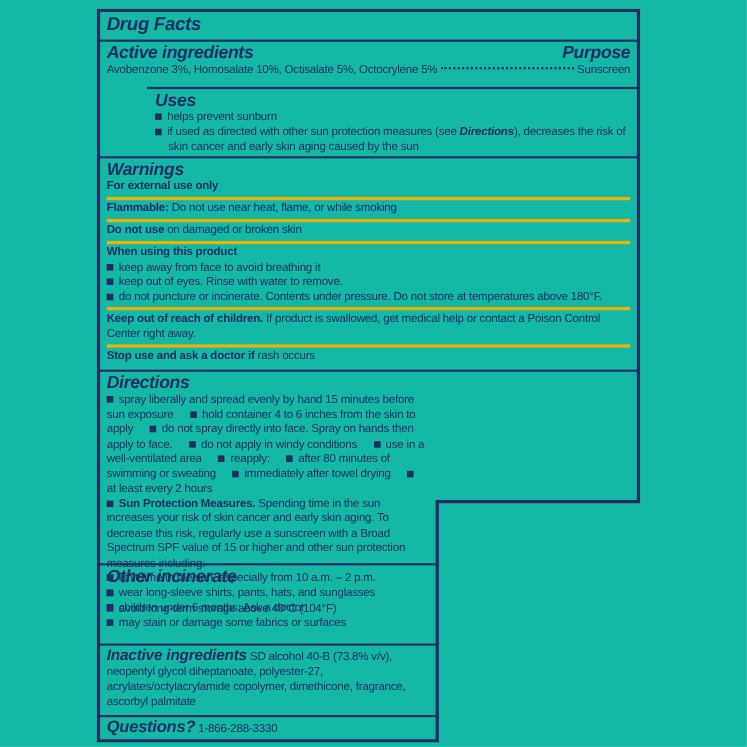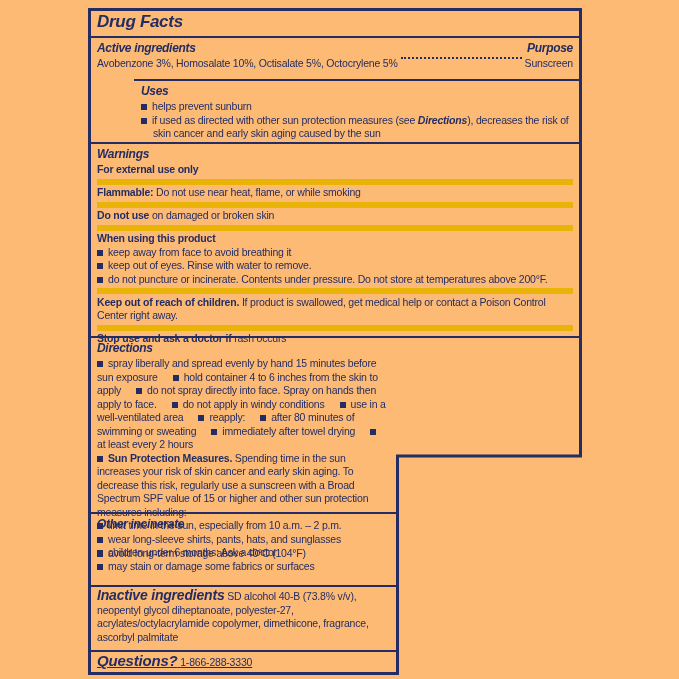--- a/index.html
+++ b/index.html
@@ -1,46 +1,46 @@
 <!DOCTYPE html>
 <html><head>
 <meta charset="utf-8">
 <style>
   html,body{margin:0;padding:0;background:#fff;}
   .canvas{
-    position:relative;width:679px;height:679px;background:#fdba74;overflow:hidden;
+    position:relative;width:679px;height:679px;background:#14b8a6;overflow:hidden;
     font-family:"Liberation Sans",sans-serif;color:#232d64;
   }
   .label{position:absolute;left:88px;top:8px;width:494px;height:667px;}
   .outline{position:absolute;left:0;top:0;pointer-events:none;}
   .sections{position:absolute;left:2px;top:2px;width:490px;}
   .sec{box-sizing:border-box;padding:2px 7px 0 7px;font-size:10.5px;line-height:13.5px;letter-spacing:-0.2px;}
   .sec.rule{border-top:2px solid #232d64;}
   .narrow{width:306px;}
-  h2{margin:0;font-size:12px;line-height:17px;font-style:italic;font-weight:bold;letter-spacing:-0.3px;}
+  h2{margin:0;font-size:16px;line-height:17px;font-style:italic;font-weight:bold;letter-spacing:-0.3px;}
   .dftitle h2{font-size:17px;line-height:20px;}
   .bold{font-weight:bold;}
   .bi{font-weight:bold;font-style:italic;}
-  .hairline{border-top:6px solid #eab308;margin-top:2px;padding-top:1.5px;}
+  .hairline{border-top:3px solid #eab308;margin-top:2px;padding-top:1.5px;}
   .sq{display:inline-block;width:6px;height:6px;background:#232d64;margin-right:5px;}
   .bullet{padding-left:12px;text-indent:-12px;}
   .headrow{display:flex;justify-content:space-between;align-items:baseline;}
-  .leaderrow{display:flex;align-items:flex-start;}
+  .leaderrow{display:flex;align-items:center;}
   .dots{flex:1;border-bottom:2px dotted #232d64;margin:0 3px 3px 3px;min-width:10px;}
   .di{margin-right:15px;}
   .notch{float:right;width:184px;height:55px;margin-top:117px;}
   
   .s-title{height:26px;}
   .s-active{height:43px;}
   .s-uses{height:63px;margin-left:44px;}
   .s-warnings{height:194px;}
   .s-directions{height:176px;}
   .s-other{height:73px;}
   .s-inactive{height:65px;}
-  .s-questions{height:19px;text-decoration:underline;}
+  .s-questions{height:19px;}
 </style>
 </head>
 <body>
 
 <div class="canvas">
   <div class="label">
 
     <svg class="outline" width="494" height="667" viewBox="0 0 494 667">
       <polygon points="1.5,1.5 492.5,1.5 492.5,448 309.5,448 309.5,665.5 1.5,665.5" fill="none" stroke="#232d64" stroke-width="3"></polygon>
     </svg>
@@ -71,21 +71,21 @@
 
       <div class="sec rule s-warnings">
         <h2>Warnings</h2>
         <div class="bold">For external use only</div>
         <div class="hairline"><span class="bold">Flammable:</span><span> Do not use near heat, flame, or while smoking</span></div>
         <div class="hairline"><span class="bold">Do not use</span><span> on damaged or broken skin</span></div>
         <div class="hairline">
           <div class="bold">When using this product</div>
           <div class="bullet"><span class="sq"></span><span>keep away from face to avoid breathing it</span></div>
           <div class="bullet"><span class="sq"></span><span>keep out of eyes. Rinse with water to remove.</span></div>
-          <div class="bullet"><span class="sq"></span><span>do not puncture or incinerate. Contents under pressure. Do not store at temperatures above 200°F.</span></div>
+          <div class="bullet"><span class="sq"></span><span>do not puncture or incinerate. Contents under pressure. Do not store at temperatures above 180°F.</span></div>
         </div>
         <div class="hairline"><span class="bold">Keep out of reach of children.</span><span> If product is swallowed, get medical help or contact a Poison Control Center right away.</span></div>
         <div class="hairline"><span class="bold">Stop use and ask a doctor if</span><span> rash occurs</span></div>
       </div>
 
       <div class="sec rule s-directions">
         <div class="notch"></div>
         <h2>Directions</h2>
         <div><span class="di"><span class="sq"></span><span>spray liberally and spread evenly by hand 15 minutes before sun exposure</span></span><span class="di"><span class="sq"></span><span>hold container 4 to 6 inches from the skin to apply</span></span><span class="di"><span class="sq"></span><span>do not spray directly into face. Spray on hands then apply to face.</span></span><span class="di"><span class="sq"></span><span>do not apply in windy conditions</span></span><span class="di"><span class="sq"></span><span>use in a well-ventilated area</span></span><span class="di"><span class="sq"></span><span>reapply:</span></span><span class="di"><span class="sq"></span><span>after 80 minutes of swimming or sweating</span></span><span class="di"><span class="sq"></span><span>immediately after towel drying</span></span><span class="di"><span class="sq"></span><span>at least every 2 hours</span></span></div>
         <div><span class="sq"></span><span class="bold">Sun Protection Measures.</span><span> Spending time in the sun increases your risk of skin cancer and early skin aging. To decrease this risk, regularly use a sunscreen with a Broad Spectrum SPF value of 15 or higher and other sun protection measures including:</span></div>

